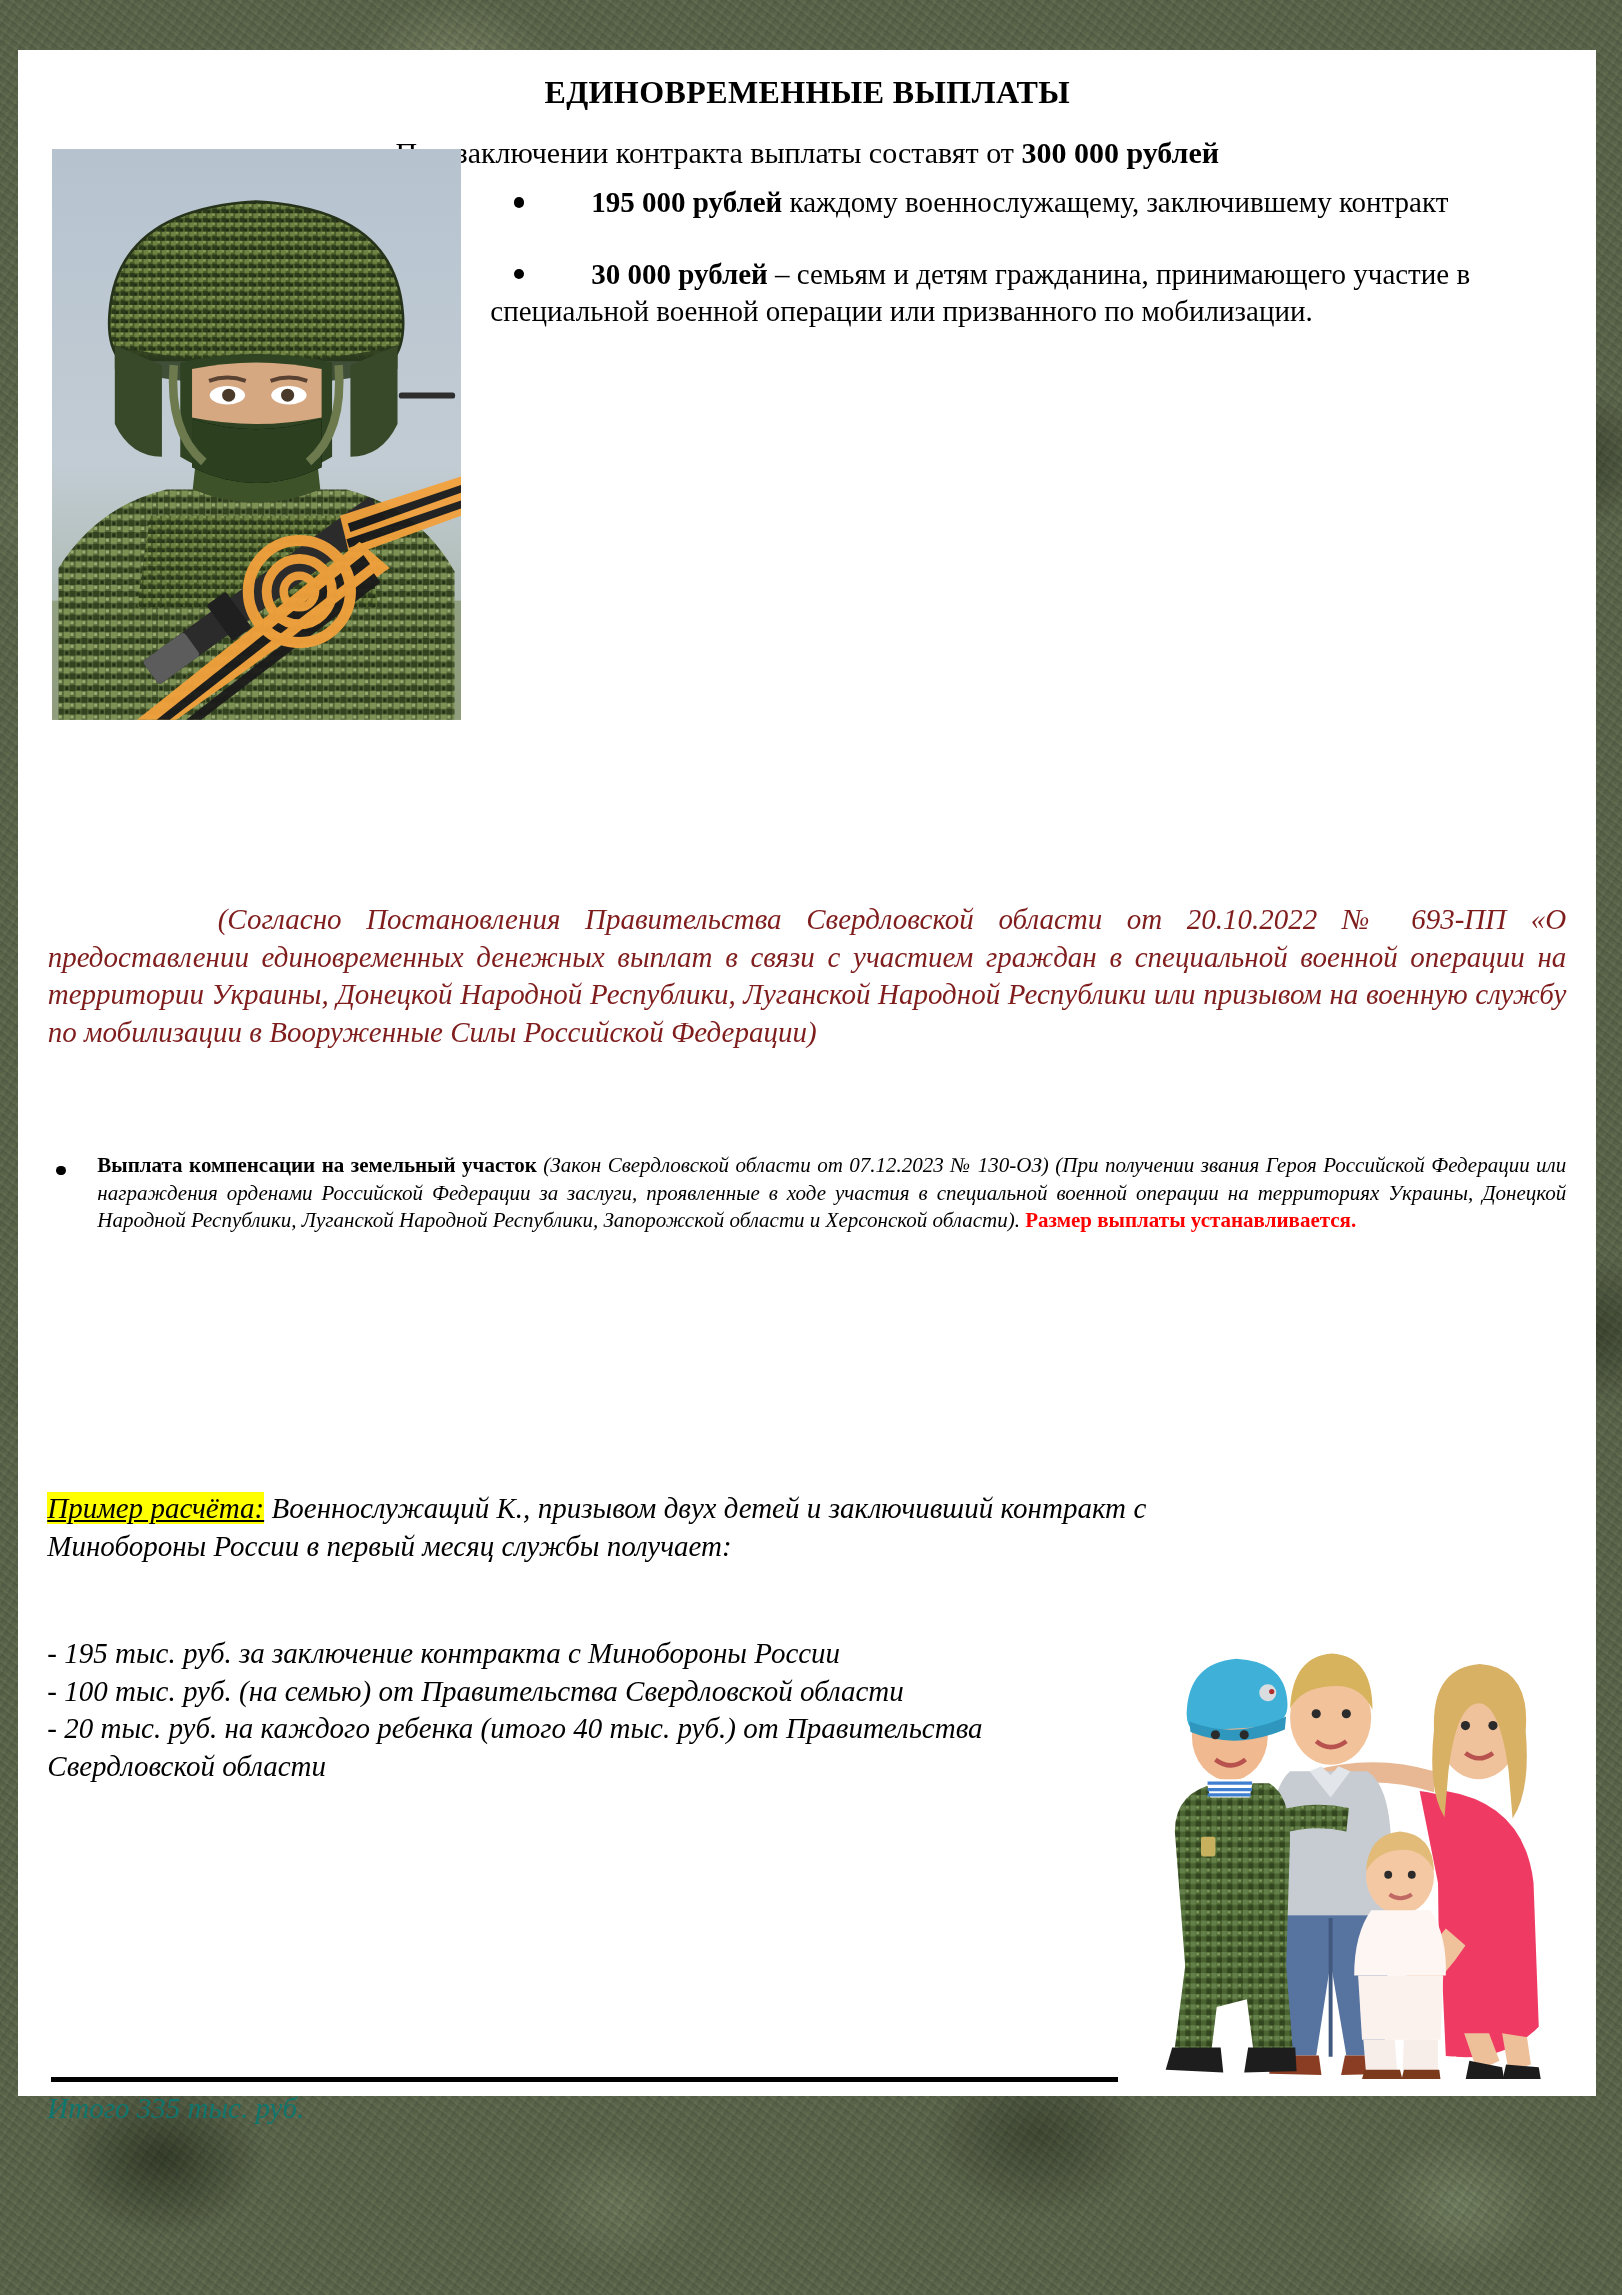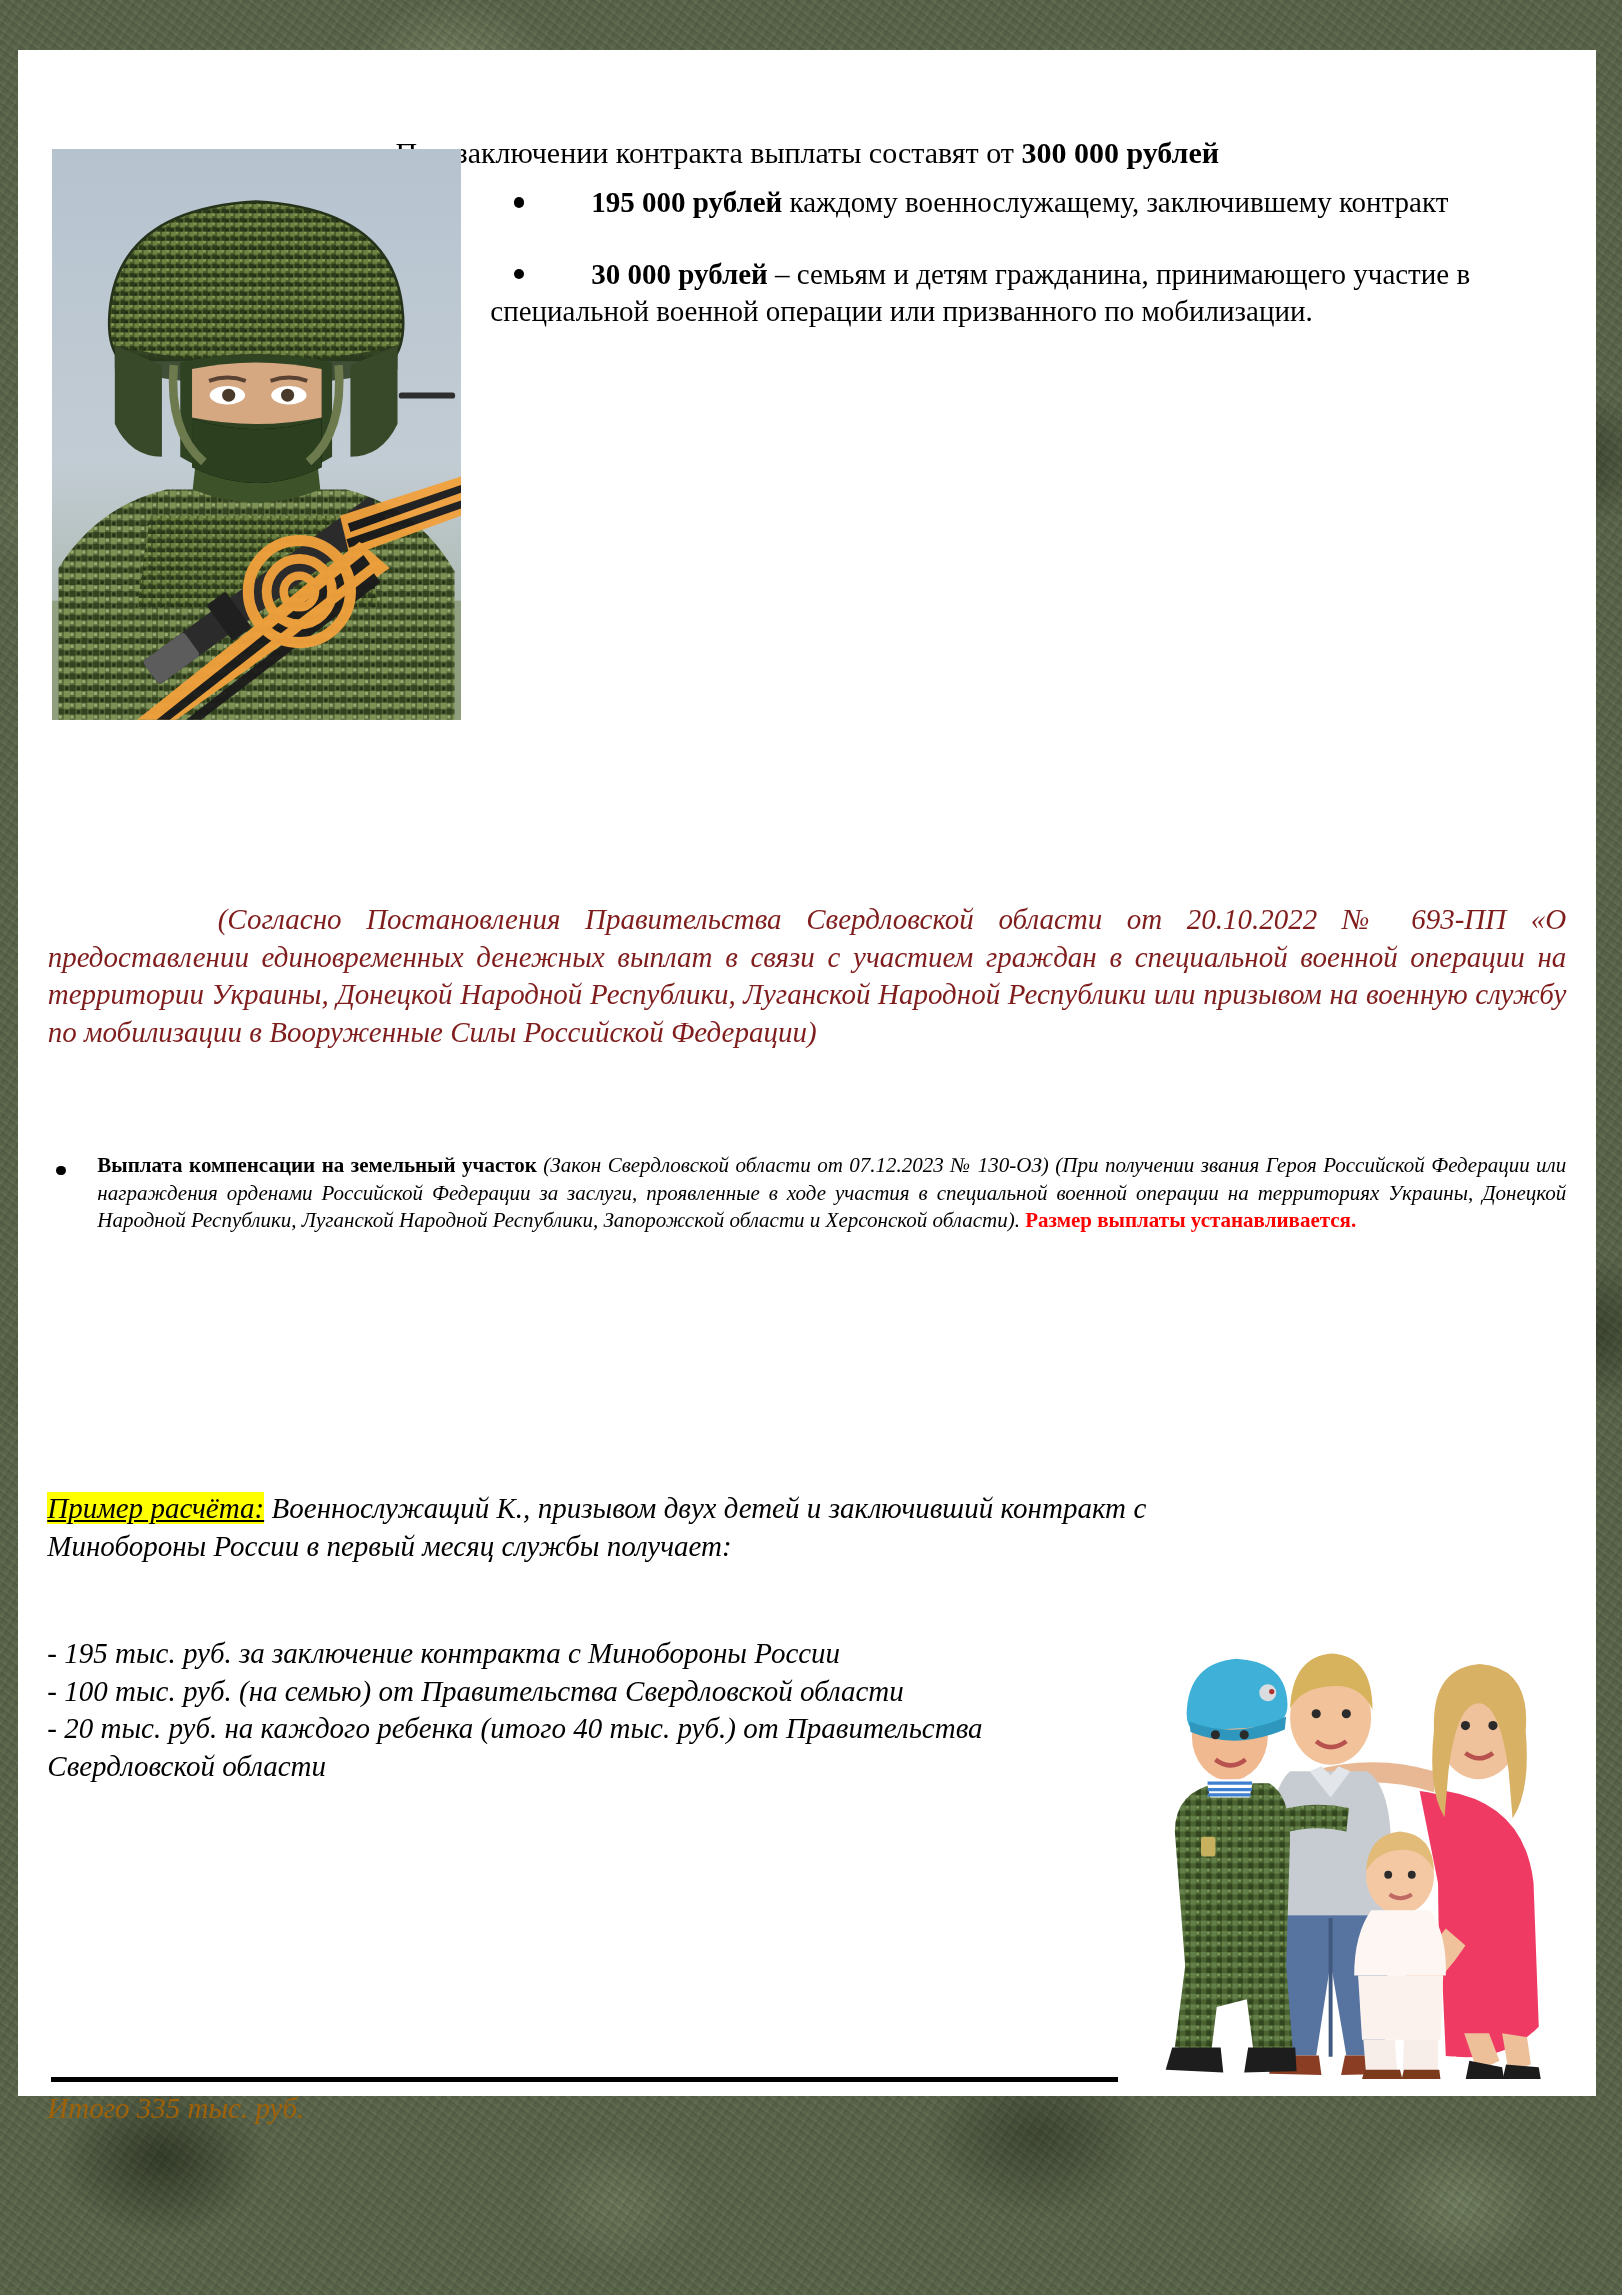--- a/index.html
+++ b/index.html
@@ -139,35 +139,36 @@
   #family{
     position:absolute;left:1120px;top:1525px;width:452px;height:504px;
   }
 
   
   #rule{
     position:absolute;left:33px;top:2027px;width:1067px;height:5.2px;background:#000;
   }
   #total{
     position:absolute;left:29px;top:2042px;
-    font-style:italic;font-size:29px;color:#a16207;
+    font-style:italic;font-size:29px;color:#0f766e;
   }
 
   
   svg{display:block;}
 </style>
 </head>
 <body>
 
 <div id="camo"></div>
 <div id="camo-noise"></div>
 
 <div id="sheet">
   <div class="page-inner">
 
+    <div class="title">ЕДИНОВРЕМЕННЫЕ ВЫПЛАТЫ</div>
 
     <div class="subtitle">
       <span>При заключении контракта выплаты составят от </span><span class="amount">300 000 рублей</span>
     </div>
 
     <div id="soldier">
       <svg viewBox="0 0 625 872" width="409" height="571">
         <defs>
           <linearGradient id="sky" x1="0" y1="0" x2="0" y2="1">
             <stop offset="0%" stop-color="#b6c3cf"></stop>

